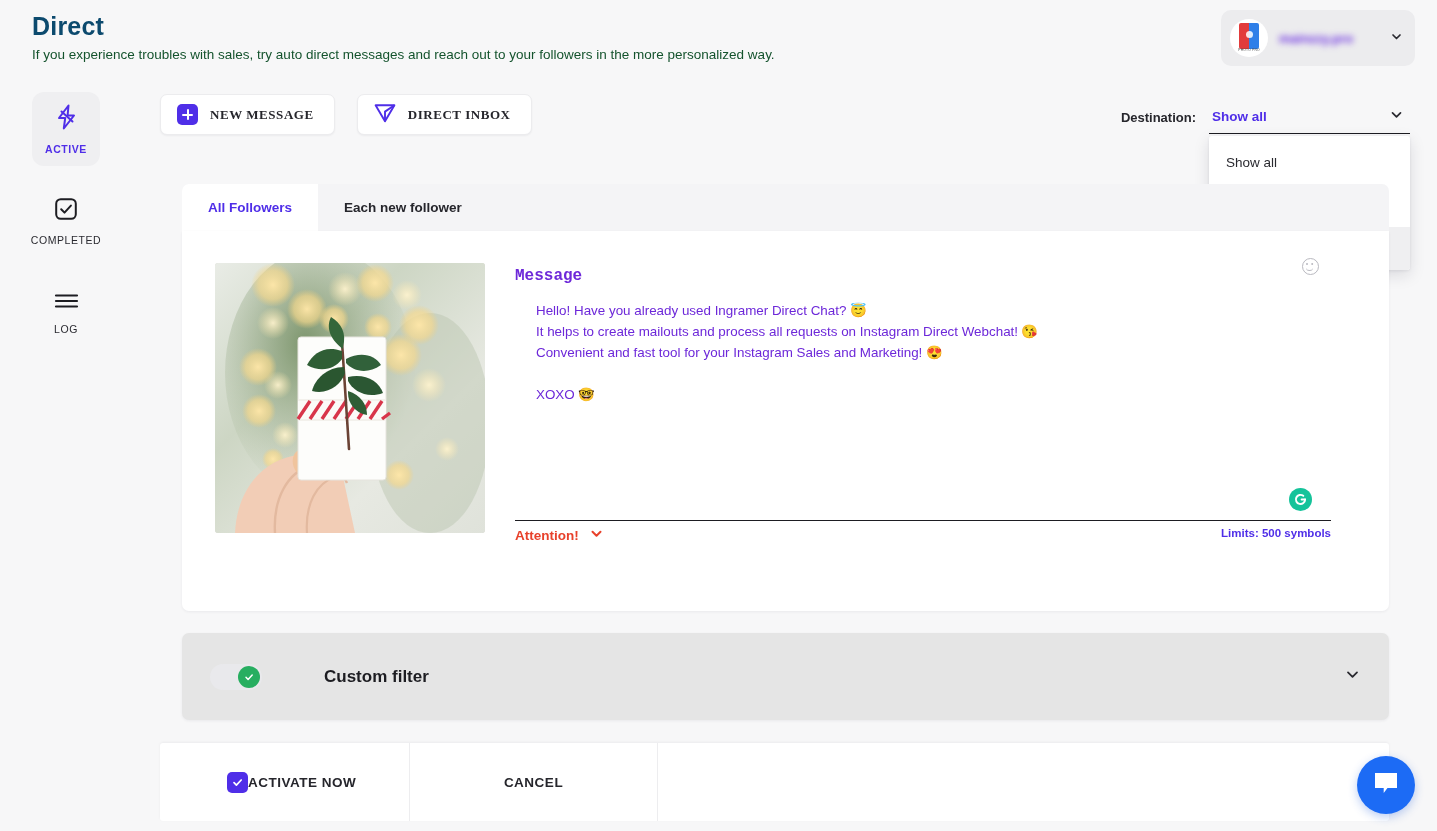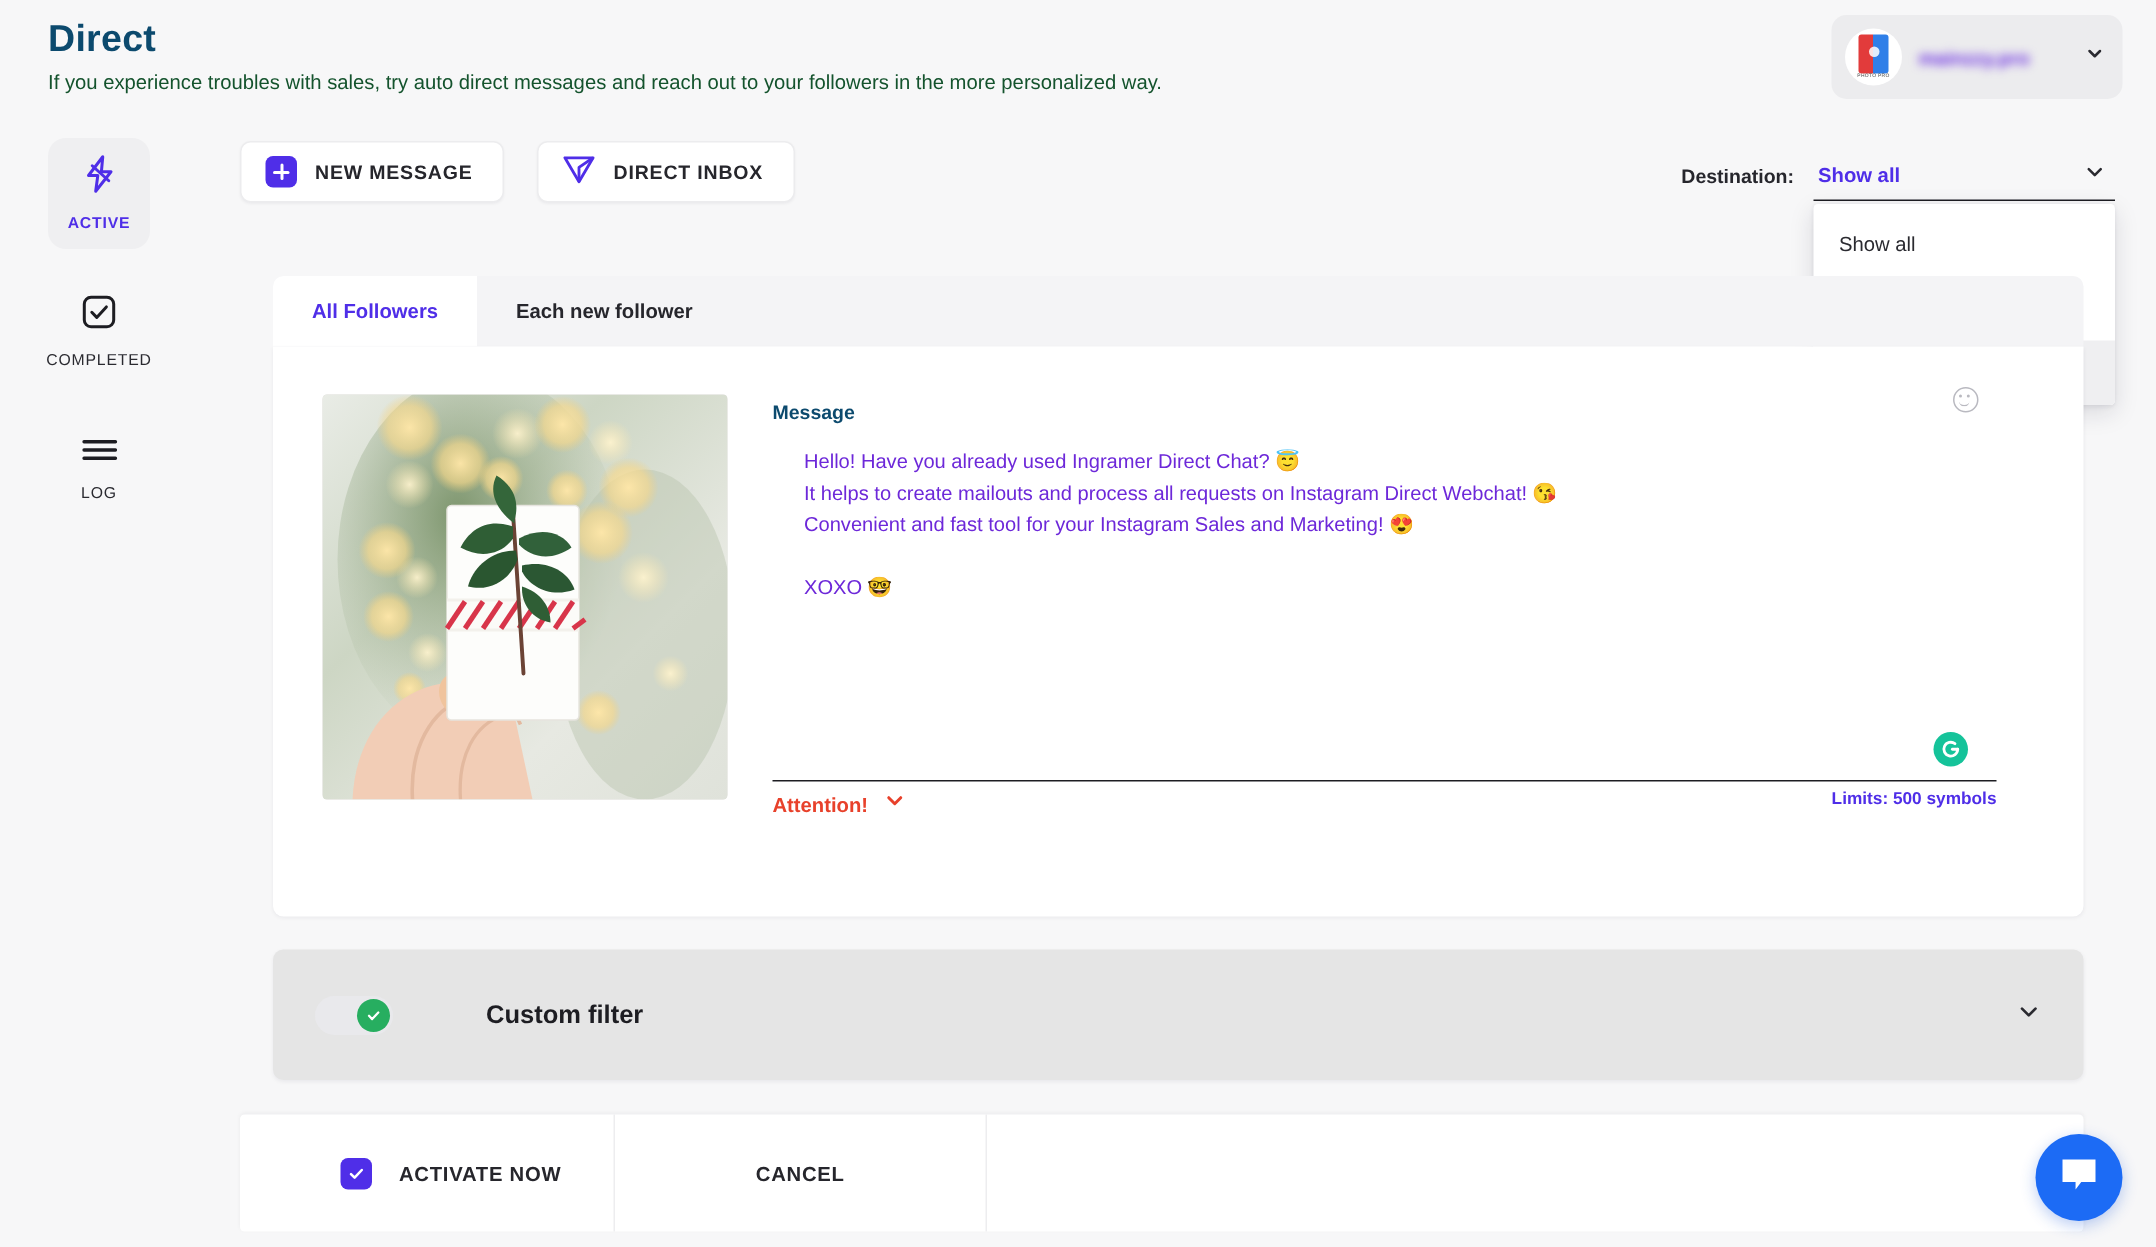--- a/index.html
+++ b/index.html
@@ -67,21 +67,21 @@
   .rail-label { font-size: 10.5px; letter-spacing: .55px; color: #2a2a30; font-weight: 500; }
   .rail-item.active .rail-label { color: #4f2ee8; font-weight: bold; }
 
   
   .btn-row { position: absolute; left: 160px; top: 94px; display: flex; gap: 22px; }
   .act-btn {
     height: 41px; border-radius: 7px; background: #ffffff;
     border: 1px solid #ececee;
     box-shadow: 0 1px 2px rgba(20,20,40,.05);
     display: flex; align-items: center; gap: 12px;
-    padding: 0 20px 0 16px; cursor: pointer;
+    padding: 0 20px 0 16px; cursor: pointer; font-family: Liberation Serif, serif;
   }
   .act-btn .lbl { font-size: 13px; font-weight: 700; color: #26262c; letter-spacing: .55px; }
   .plus-sq {
     width: 21px; height: 21px; border-radius: 5px; background: #4f2ee8;
     position: relative; flex: 0 0 21px;
   }
   .plus-sq:before, .plus-sq:after {
     content: ""; position: absolute; background: #fff; border-radius: 1px;
   }
   .plus-sq:before { left: 5px; right: 5px; top: 9.6px; height: 2px; }
@@ -125,21 +125,21 @@
     background: #ffffff; border-radius: 0 0 7px 7px;
     box-shadow: 0 1px 3px rgba(20,20,45,.06);
   }
 
   .thumb {
     position: absolute; left: 33px; top: 32px; width: 270px; height: 270px;
     border-radius: 3px; overflow: hidden; background: #d9d9d4;
   }
 
   .msg-area { position: absolute; left: 333px; top: 12px; right: 33px; bottom: 0; }
-  .msg-title { font-size: 13px; font-weight: 700; color: #0c4a6e; padding-top: 24px; }
+  .msg-title { font-size: 16px; font-weight: 700; color: #6d28d9; padding-top: 24px; font-family: Liberation Mono, monospace; }
   .msg-body {
     margin-top: 15px; margin-left: 21px;
     font-size: 13.4px; line-height: 21px; color: #6d28d9; white-space: pre-wrap;
   }
   .emoji-btn {
     position: absolute; right: 37px; top: 15px;
     width: 17px; height: 17px; border-radius: 50%; border: 1.4px solid #b9b9c0;
     cursor: pointer;
   }
   .emoji-btn:before {
@@ -193,21 +193,21 @@
   .bottom-bar {
     position: absolute; left: 160px; top: 743px; right: 48px; height: 78px;
     background: #ffffff; border-radius: 3px;
     box-shadow: 0 -1px 3px rgba(20,20,45,.05);
     display: flex; align-items: stretch;
   }
   .bb-cell {
     display: flex; align-items: center; justify-content: center;
     border-right: 1px solid #ededef; cursor: pointer;
   }
-  .bb-cell.first { width: 250px; justify-content: flex-start; padding-left: 67px; gap: 18px; }
+  .bb-cell.first { width: 250px; justify-content: flex-start; padding-left: 67px; }
   .bb-cell.second { width: 248px; }
   .bb-cell.rest { flex: 1; border-right: none; cursor: default; }
   .chk {
     width: 21px; height: 21px; border-radius: 5px; background: #4f2ee8;
     display: flex; align-items: center; justify-content: center; flex: 0 0 21px;
   }
   .bb-label { font-size: 13.5px; font-weight: 700; color: #26262c; letter-spacing: .5px; }
 
   .chat-fab {
     position: absolute; right: 22px; bottom: 17px;

